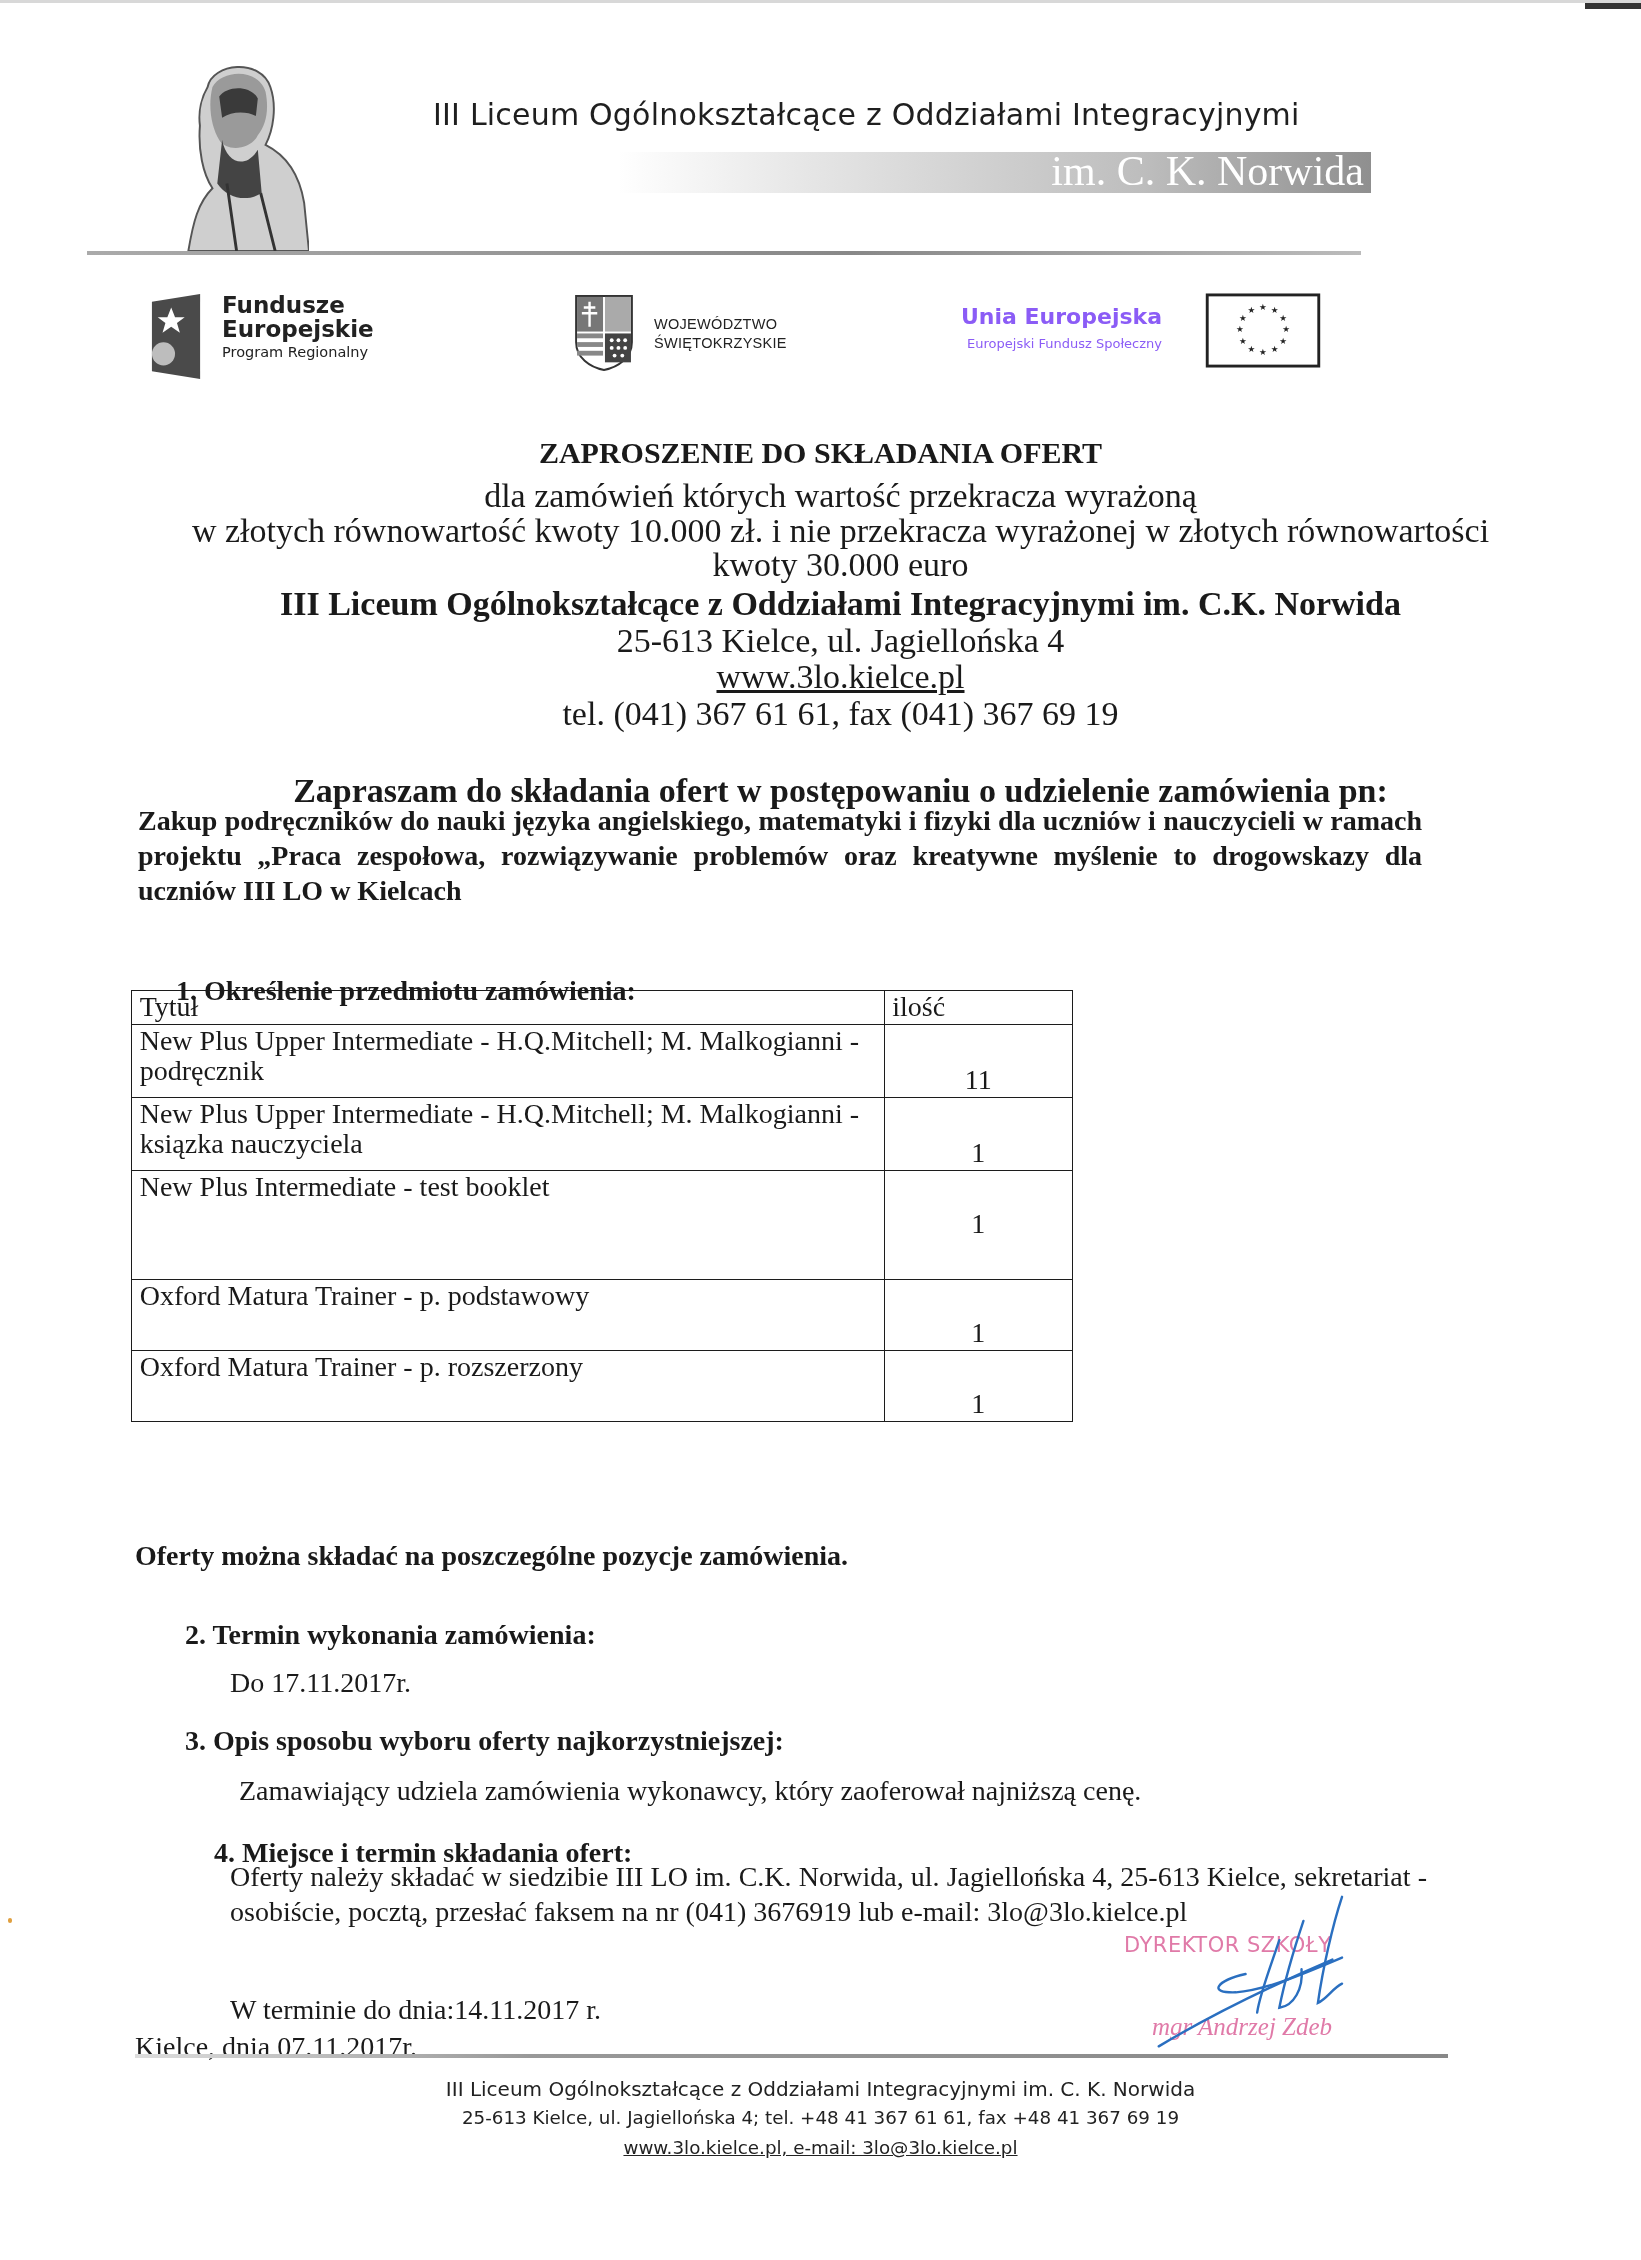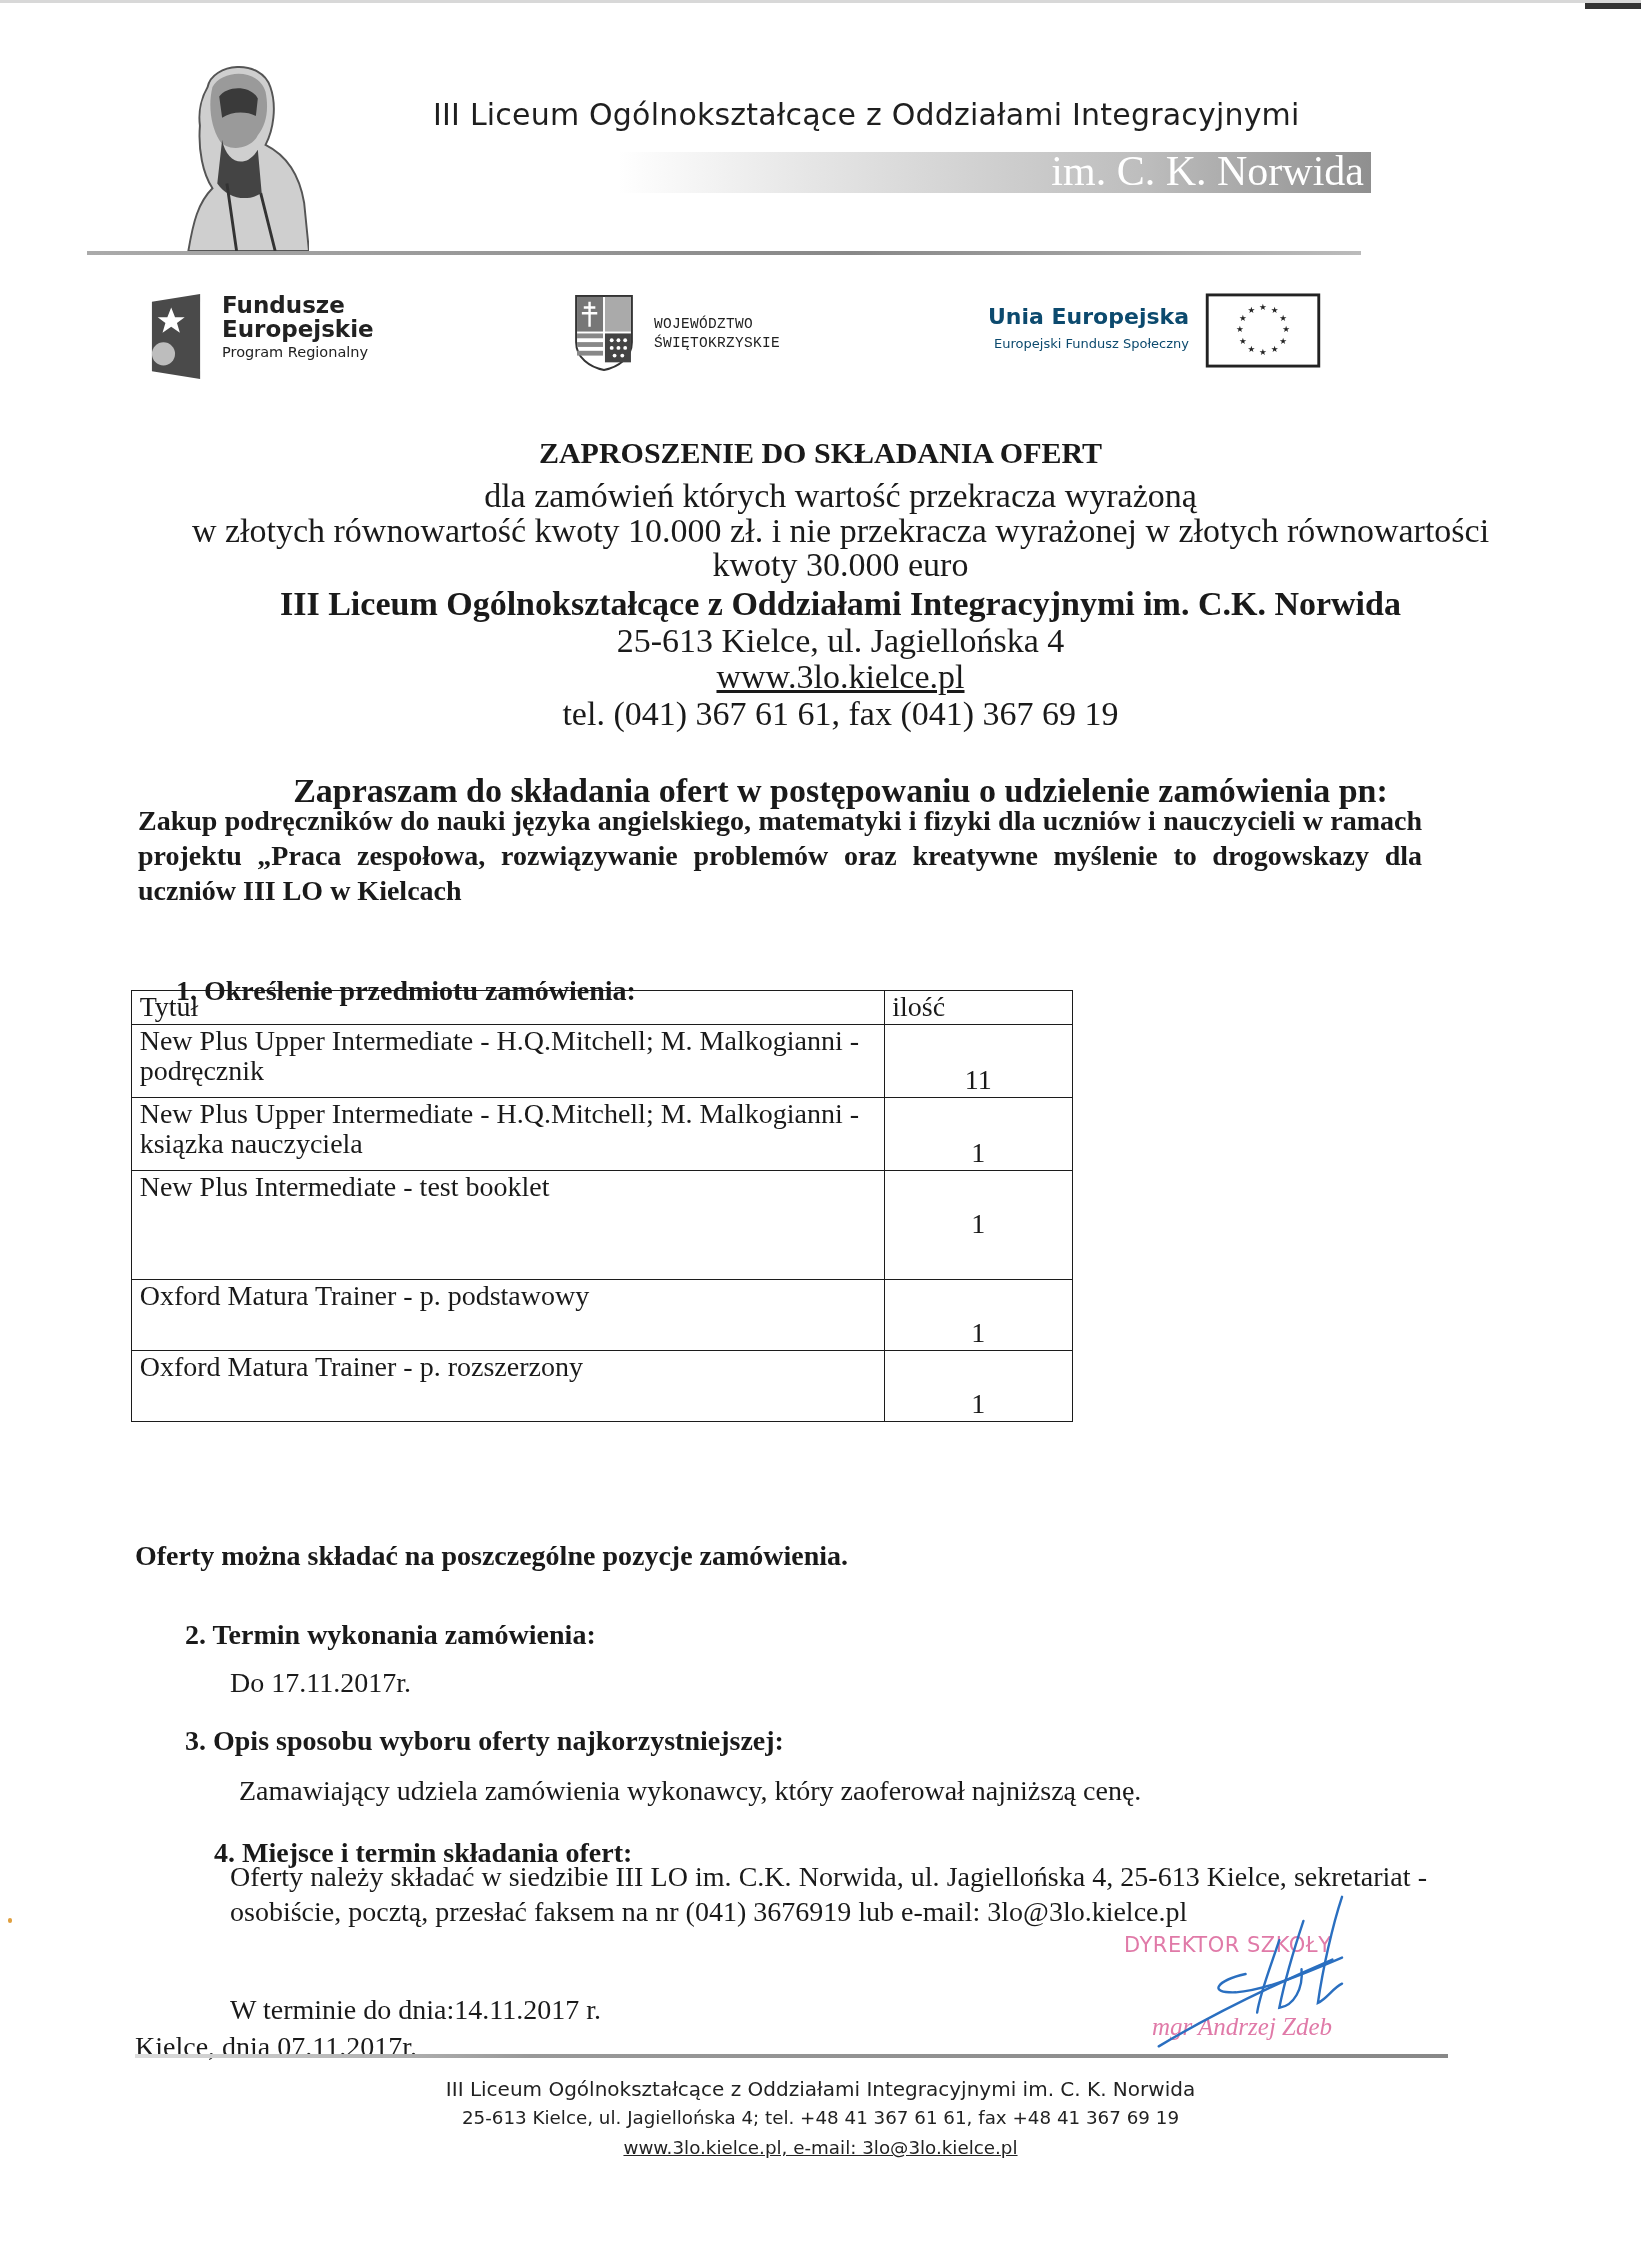--- a/index.html
+++ b/index.html
@@ -14,22 +14,22 @@
   .banner { left: 618px; top: 152px; width: 753px; height: 41px; background: linear-gradient(90deg, #ffffff 0%, #e6e6e6 25%, #bdbdbd 70%, #8f8f8f 100%); }
   .banner-text { left: 1014px; top: 147px; width: 350px; text-align: right; font-family: "Liberation Serif", serif; font-size: 42px; color: #ffffff; white-space: nowrap; }
   .header-rule { left: 87px; top: 251px; width: 1274px; height: 3.9px; background: linear-gradient(90deg, #aaa, #888 60%, #bbb); }
 
   
   .fe-box { left: 150px; top: 294px; width: 53px; height: 85px; }
   .fe-text { left: 222px; top: 293px; font-family: "DejaVu Sans", sans-serif; color: #222; }
   .fe-t1 { font-size: 23px; font-weight: bold; line-height: 24px; display:block; }
   .fe-t2 { font-size: 14.5px; line-height: 23px; display:block; }
   .crest { left: 574px; top: 294px; width: 60px; height: 77px; }
-  .woj { left: 654px; top: 315px; font-family: Liberation Mono, monospace; font-size: 14.5px; color: #222; line-height: 19.3px; letter-spacing: 0.3px; }
-  .ue { left: 933px; top: 302px; width: 256px; text-align: right; font-family: "DejaVu Sans", sans-serif; color: #0c4a6e; }
+  .woj { left: 654px; top: 315px; font-family: Liberation Sans, sans-serif; font-size: 14.5px; color: #222; line-height: 19.3px; letter-spacing: 0.3px; }
+  .ue { left: 906px; top: 302px; width: 256px; text-align: right; font-family: "DejaVu Sans", sans-serif; color: #8b5cf6; }
   .ue1 { font-size: 22px; font-weight: bold; display:block; line-height: 29px; }
   .ue2 { font-size: 13px; display:block; line-height: 25px; }
   .euflag { left: 1205px; top: 293px; width: 116px; height: 75px; }
 
   
   .center { left: 0; width: 1641px; text-align: center; }
   .t-title { top: 436px; font-size: 30px; font-weight: bold; }
   .t-line { font-size: 34px; padding-left: 20px; }
   .bold { font-weight: bold; }
   .u { text-decoration: underline; }

